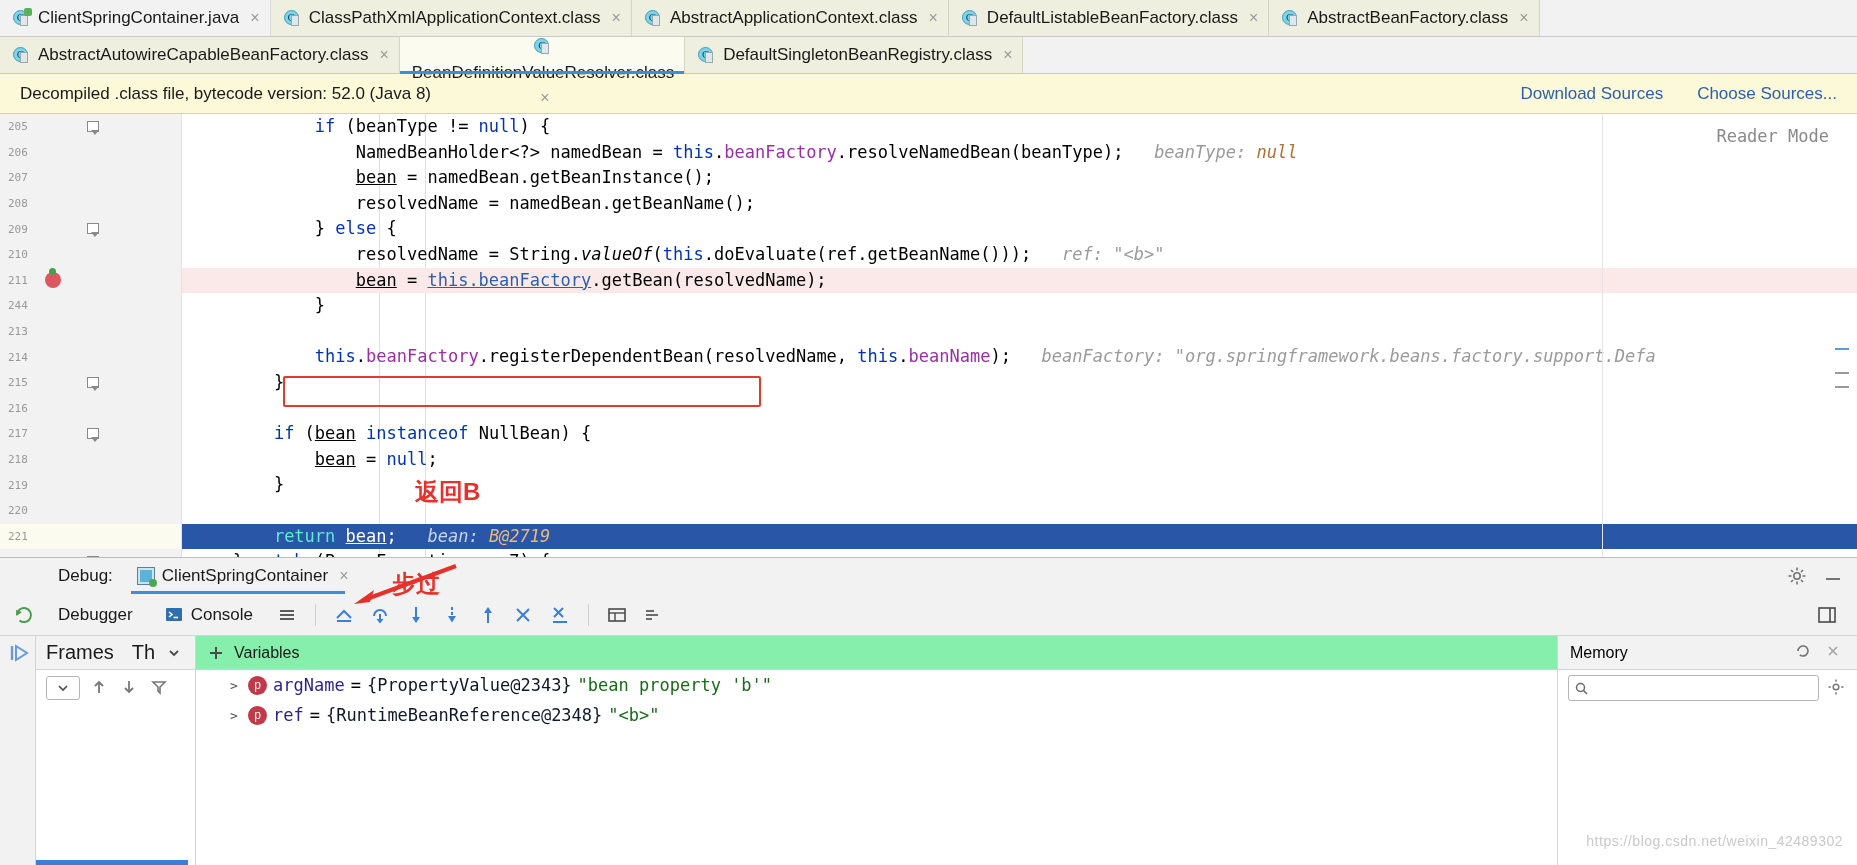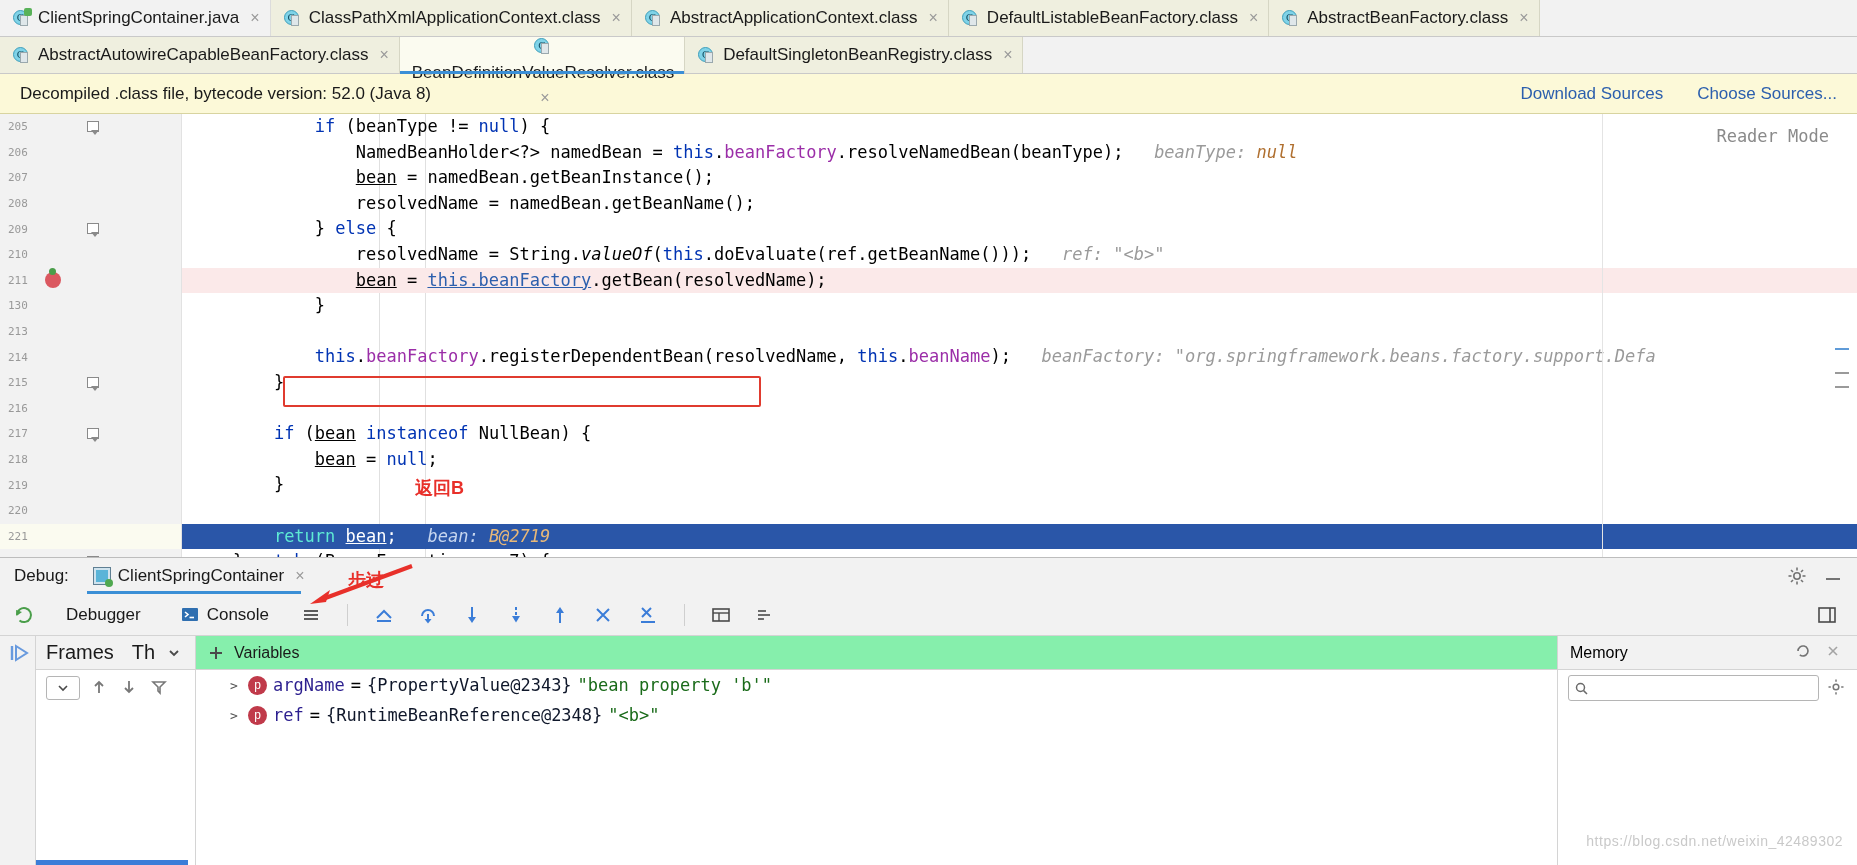--- a/index.html
+++ b/index.html
@@ -141,42 +141,42 @@
   }
 
   
   .redbox {
     position: absolute; left: 283px; top: 262px;
     width: 478px; height: 31px;
     border: 2px solid #e03b2f; border-radius: 2px;
     pointer-events: none;
   }
   .zh-note {
-    position: absolute; color: #e8302a; font-size: 18px;
+    position: absolute; color: #e8302a; font-size: 24px;
     font-family: "Liberation Sans", sans-serif; font-weight: bold;
   }
 
   
   .reader-mode {
     position: absolute; right: 28px; top: 12px; font-size: 17px; color: #8a8a8a;
   }
   .scroll-marks { position: absolute; right: 8px; top: 0; bottom: 0; width: 14px; }
   .sm { position: absolute; right: 0; width: 14px; height: 2px; background: #5f9bd8; }
   .ed-right-border {
     position: absolute; top: 0; bottom: 0; right: 254px; width: 1px; background: #e4e4e4;
   }
 
   
   .debug-panel {
     flex: 1; display: flex; flex-direction: column;
     background: #f2f2f2; border-top: 1px solid #bdbdbd;
   }
   .debug-header {
     height: 36px; display: flex; align-items: center;
-    padding: 0 14px; background: #f2f2f2; position: relative;
+    padding: 0 14px; background: #f2f2f2; position: relative; margin-left: 44px;
   }
   .debug-label { font-size: 17px; color: #1a1a1a; margin-right: 18px; }
   .dbg-tab {
     display: flex; align-items: center; gap: 7px; position: relative;
     height: 36px; padding: 0 6px; font-size: 17px; color: #1a1a1a;
   }
   .dbg-tab::after {
     content: ""; position: absolute; left: 0; right: 10px; bottom: 0;
     height: 3px; background: #3b8fd6;
   }
@@ -191,21 +191,21 @@
     background: #5ab4d8;
   }
   .run-ico .dot {
     position: absolute; right: -2px; bottom: -2px; width: 8px; height: 8px;
     background: #4fa84f; border-radius: 50%;
   }
   .dbg-right { margin-left: auto; display: flex; gap: 16px; align-items: center; }
   .ico-btn { width: 20px; height: 20px; cursor: pointer; opacity: .75; }
 
   .debug-toolbar {
-    height: 42px; display: flex; align-items: center; gap: 12px;
+    height: 42px; display: flex; align-items: center; gap: 4px;
     background: #f2f2f2; border-bottom: 1px solid #d4d4d4;
     padding-left: 8px;
   }
   .dt-tab {
     display: flex; align-items: center; gap: 8px;
     padding: 0 14px; height: 42px; font-size: 17px; color: #1a1a1a;
     cursor: pointer;
   }
   .dt-sep { width: 1px; height: 22px; background: #cfcfcf; margin: 0 8px; }
   .dbtn {
@@ -399,21 +399,21 @@
           <div class="gl">
             <span class="num">210</span>
             <span class="fold"></span>
           </div>
           <div class="gl hl-bp">
             <span class="num">211</span>
             <span class="fold"></span>
             <span class="bp-dot"></span>
           </div>
           <div class="gl">
-            <span class="num">130</span>
+            <span class="num">244</span>
             <span class="fold"></span>
           </div>
           <div class="gl">
             <span class="num">213</span>
             <span class="fold"></span>
           </div>
           <div class="gl">
             <span class="num">214</span>
             <span class="fold"></span>
           </div>

